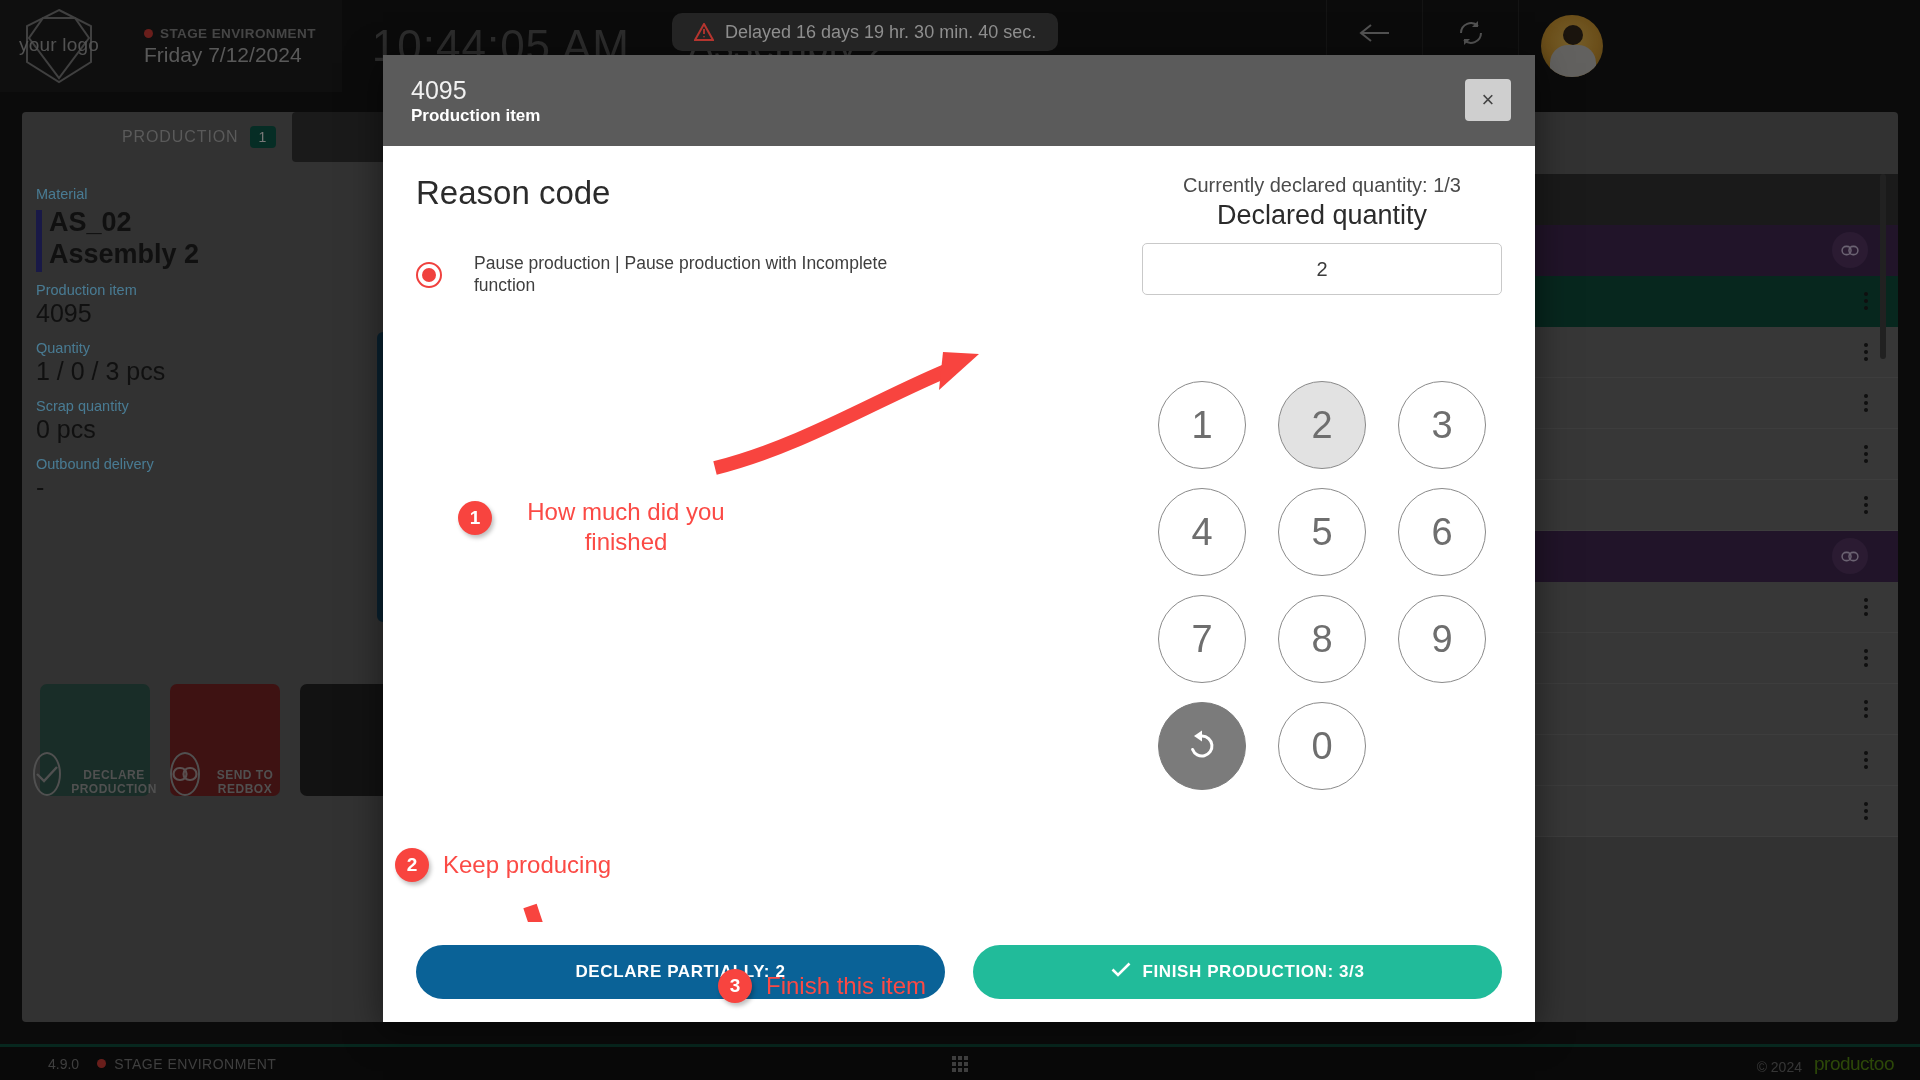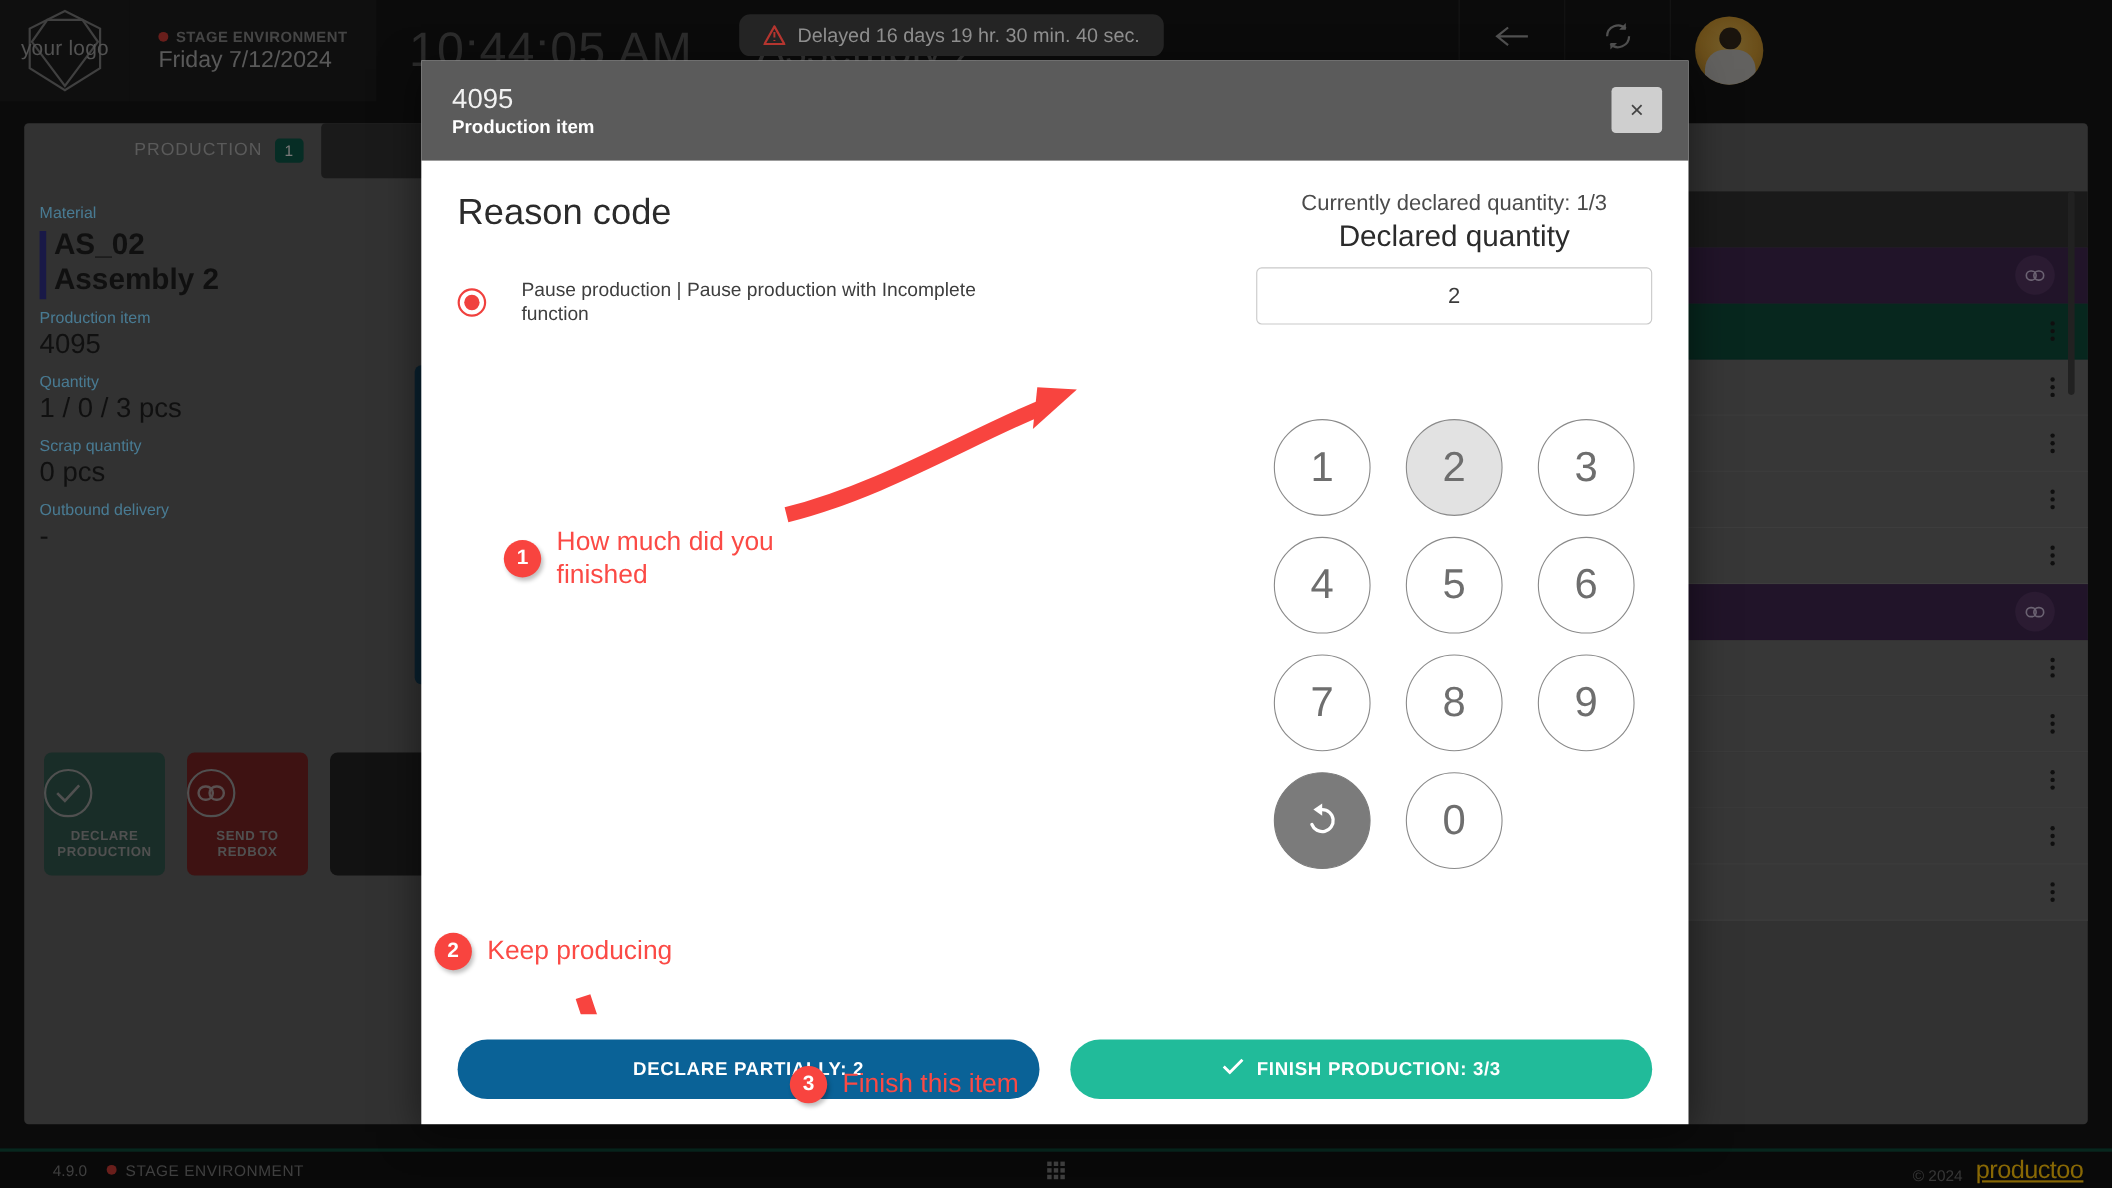--- a/index.html
+++ b/index.html
@@ -86,21 +86,21 @@
   .info-panel { position: absolute; left: 14px; top: 62px; width: 300px; }
   .info-label { color: #7dd3fc; font-size: 14.5px; margin-top: 12px; }
   .info-value { color: #1c1c1c; font-size: 25px; font-weight: 300; margin-top: 1px; }
   .material-block { position: relative; padding-left: 13px; margin-top: 4px; }
   .material-bar { position: absolute; left: 0; top: 4px; width: 6px; height: 62px; background: #2b2b7a; }
   .material-line { color: #1c1c1c; font-size: 27px; font-weight: bold; line-height: 32px; }
 
   .action-row { position: absolute; left: 18px; top: 572px; display: flex; gap: 20px; }
   .action-card {
     width: 110px; height: 112px; border-radius: 7px;
-    display: flex; flex-direction: column; align-items: flex-start; justify-content: center;
+    display: flex; flex-direction: row; align-items: flex-end; justify-content: center;
     gap: 10px; color: #8a8a8a; font-size: 12px; font-weight: 700; text-align: center;
     letter-spacing: .5px; line-height: 14px;
   }
   .ac-green { background: #2c4f45; }
   .ac-red   { background: #6b2020; }
   .ac-dark  { background: #1f1f1f; }
   .ac-circle { width: 44px; height: 44px; border-radius: 50%; border: 2px solid #8a8a8a; display:flex; align-items:center; justify-content:center;}
 
   .mid-card { position:absolute; left:355px; top:220px; width:135px; height:290px; background:#123a52; border-radius:6px;}
 
@@ -128,21 +128,21 @@
     background: #111111; display: flex; align-items: center;
     border-top: 3px solid #0d4435;
   }
   .bb-left { display: flex; align-items: center; gap: 18px; padding-left: 26px; }
   .bb-ver { color: #6d6d6d; font-size: 14px; margin-left: 22px; }
   .bb-env { display: flex; align-items: center; gap: 8px; color: #6d6d6d; font-size: 14px; letter-spacing: .5px;}
   .bb-center { position:absolute; left: 50%; transform: translateX(-50%); color:#6d6d6d; }
   .grid-ico { display:grid; grid-template-columns: repeat(3, 4px); gap: 2px; }
   .grid-ico i { width:4px; height:4px; background:#6d6d6d; display:block; }
   .bb-right { position: absolute; right: 26px; display:flex; align-items:flex-end; gap: 12px; color:#5e5e5e; font-size:14px;}
-  .brand { color:#eab308; font-size: 23px; letter-spacing: -.5px; text-decoration: underline; }
+  .brand { color:#4d7c0f; font-size: 19px; letter-spacing: -.5px; }
 
   
   .scrim { position: absolute; inset: 0; background: rgba(0,0,0,0.42); }
 
   
   .modal {
     position: absolute; left: 383px; top: 55px; width: 1152px; height: 967px;
     background: #ffffff; box-shadow: 0 8px 34px rgba(0,0,0,.5);
     display: flex; flex-direction: column;
   }
@@ -190,21 +190,21 @@
 
   
   .ann { position: absolute; display: flex; align-items: center; gap: 14px; }
   .ann-num {
     width: 34px; height: 34px; border-radius: 50%; background: #f8443f; color: #fff;
     display: flex; align-items: center; justify-content: center; font-size: 19px; font-weight: 600;
     box-shadow: 2px 3px 4px rgba(0,0,0,.25); flex: 0 0 34px;
   }
   .ann-text { color: #fb4a45; font-size: 24px; line-height: 30px; }
   .ann1 { left: 75px; top: 332px; width: 300px; }
-  .ann1 .ann-text { text-align: left; width: 240px; }
+  .ann1 .ann-text { text-align: center; width: 240px; margin-top: 19px; }
   .ann2 { left: 12px; top: 702px; }
   .ann3 { left: 335px; top: 823px; }
 
   .arrows { position: absolute; inset: 0; pointer-events: none; }
 
   .modal-foot {
     height: 100px; display: flex; align-items: center; gap: 28px; padding: 0 33px;
   }
   .btn-big {
     flex: 1; height: 54px; border-radius: 27px; border: none; cursor: pointer;

